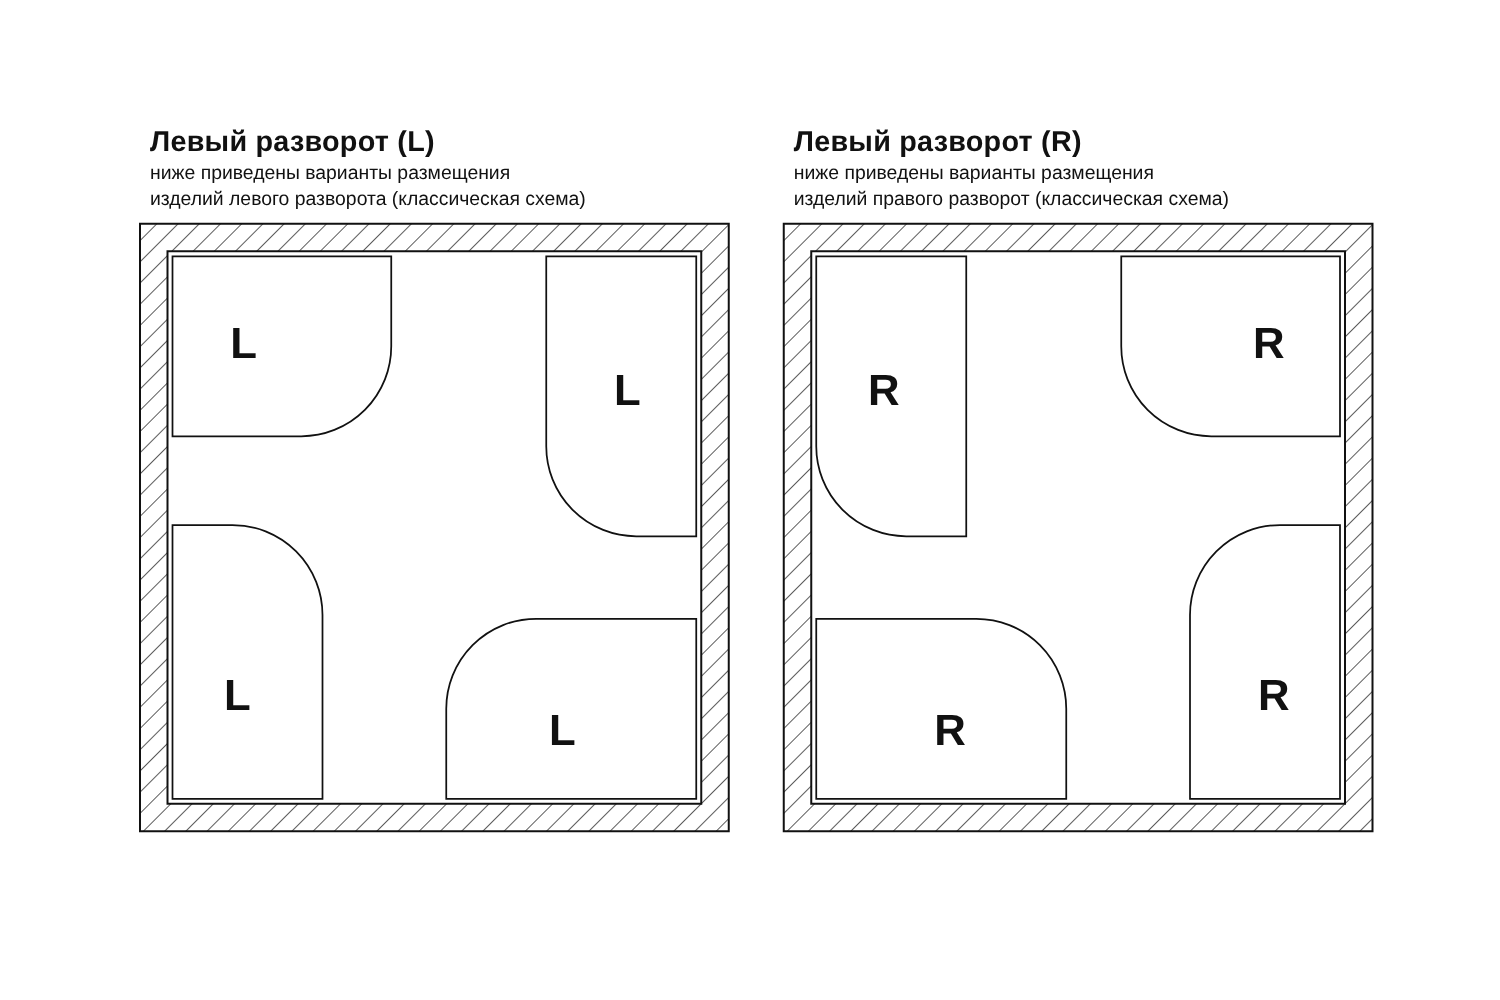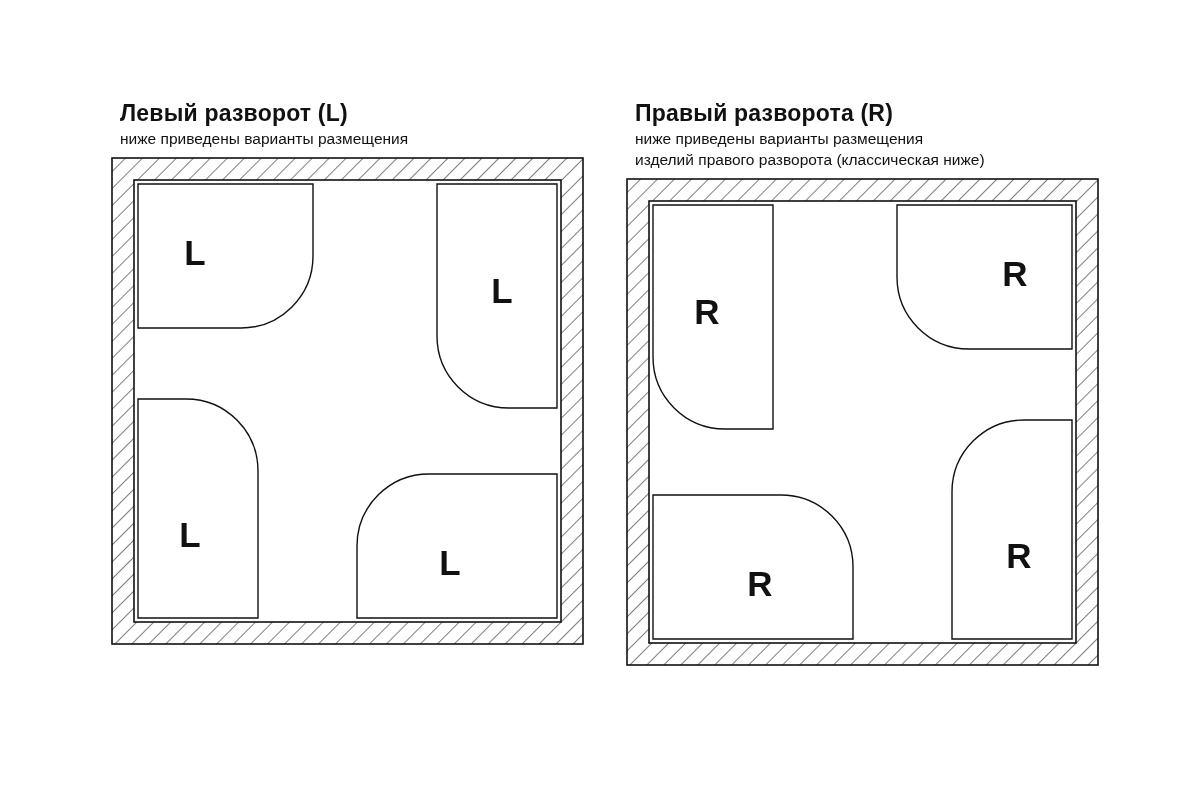--- a/index.html
+++ b/index.html
@@ -62,20 +62,21 @@
 </style>
 </head>
 <body>
 
 <div class="page">
 
   <div class="panel panel-left">
     <div class="panel-title">Левый разворот (L)</div>
     <div class="panel-sub">
       <span>ниже приведены варианты размещения</span><br>
+      <span>изделий левого разворота (классическая схема)</span>
     </div>
 
     <div class="room-wrap">
       <svg class="room" width="475" height="490" viewBox="0 0 475 490" xmlns="http://www.w3.org/2000/svg">
         <defs>
           <pattern id="hatchL" width="12" height="12" patternTransform="rotate(45)" patternUnits="userSpaceOnUse">
             <line class="hatch-line" x1="0" y1="0" x2="0" y2="12"></line>
           </pattern>
         </defs>
 
@@ -92,24 +93,24 @@
         <path class="tray" d="M28,243 H76 A72,72 0 0 1 148,315 V462 H28 Z"></path>
         <text class="tray-label" x="80" y="382">L</text>
 
         <path class="tray" d="M247,390 A72,72 0 0 1 319,318 H447 V462 H247 Z"></path>
         <text class="tray-label" x="340" y="410">L</text>
       </svg>
     </div>
   </div>
 
   <div class="panel panel-right">
-    <div class="panel-title">Правый разворота (R)</div>
+    <div class="panel-title">Левый разворот (R)</div>
     <div class="panel-sub">
       <span>ниже приведены варианты размещения</span><br>
-      <span>изделий правого разворота (классическая ниже)</span>
+      <span>изделий правого разворот (классическая схема)</span>
     </div>
 
     <div class="room-wrap">
       <svg class="room" width="475" height="490" viewBox="0 0 475 490" xmlns="http://www.w3.org/2000/svg">
         <defs>
           <pattern id="hatchR" width="12" height="12" patternTransform="rotate(45)" patternUnits="userSpaceOnUse">
             <line class="hatch-line" x1="0" y1="0" x2="0" y2="12"></line>
           </pattern>
         </defs>
 

